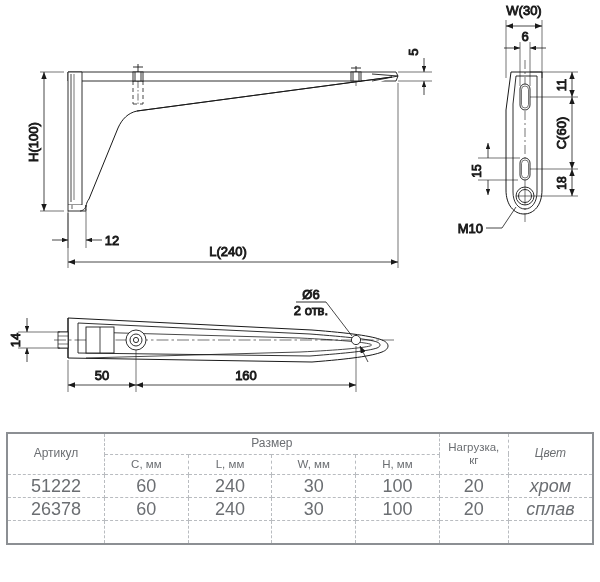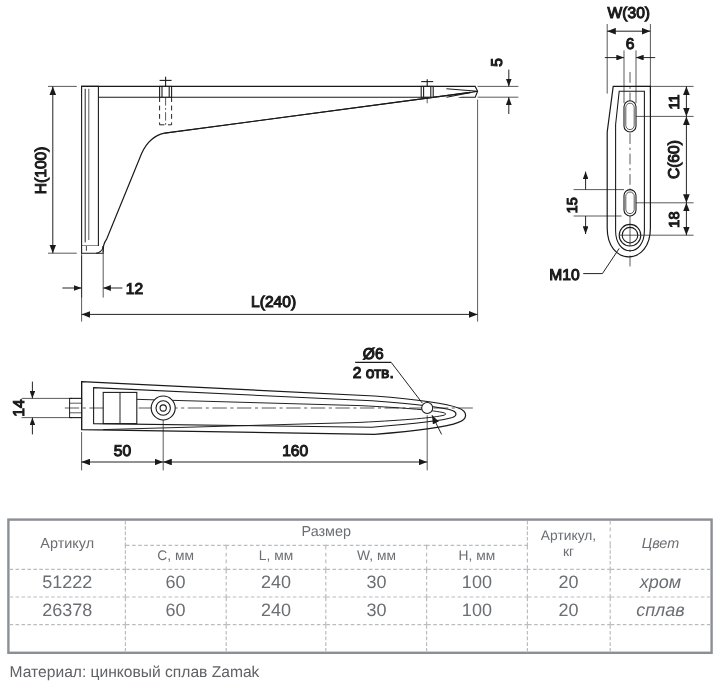--- a/index.html
+++ b/index.html
@@ -57,21 +57,21 @@
   table.spec td.last, table.spec th.last { border-right: none; font-style: italic; }
   .hdr-group { font-size: 12px; }
   .colorcell {
     text-align: left;
     padding-left: 6px;
   }
   .hdr-art, .hdr-color {
     font-size: 12px;
   }
   .spacer-row td { height: 22px; }
-  .data-row td { height: 22px; font-size: 15px; }
+  .data-row td { height: 22px; font-size: 18px; }
   
   #material-note {
     position: absolute;
     left: 8px;
     top: 552px;
     font-size: 13px;
     color: #5e6165;
     white-space: nowrap;
   }
   
@@ -301,21 +301,21 @@
     </g>
   </svg>
 
   <div id="spec-table-wrap">
     <table class="spec">
       <tbody>
         <tr>
           <th rowspan="2" class="hdr-art" style="width:96px">Артикул</th>
           <th colspan="4" class="hdr-group" style="border-bottom:1px dashed #b9bcc0;text-align:center;">Размер</th>
           <th rowspan="2" style="width:68px">
-            <span>Артикул,</span><br>
+            <span>Нагрузка,</span><br>
             <span>кг</span>
           </th>
           <th rowspan="2" class="last hdr-color">Цвет</th>
         </tr>
         <tr>
           <th style="width:72px">C, мм</th>
           <th style="width:72px">L, мм</th>
           <th style="width:72px">W, мм</th>
           <th style="width:72px">H, мм</th>
         </tr>
@@ -343,15 +343,14 @@
           <td></td>
           <td></td>
           <td></td>
           <td></td>
           <td class="last"></td>
         </tr>
       </tbody>
     </table>
   </div>
 
-  <div id="material-note">Материал: цинковый сплав Zamak</div>
 
 </div>
 
 </body></html>

